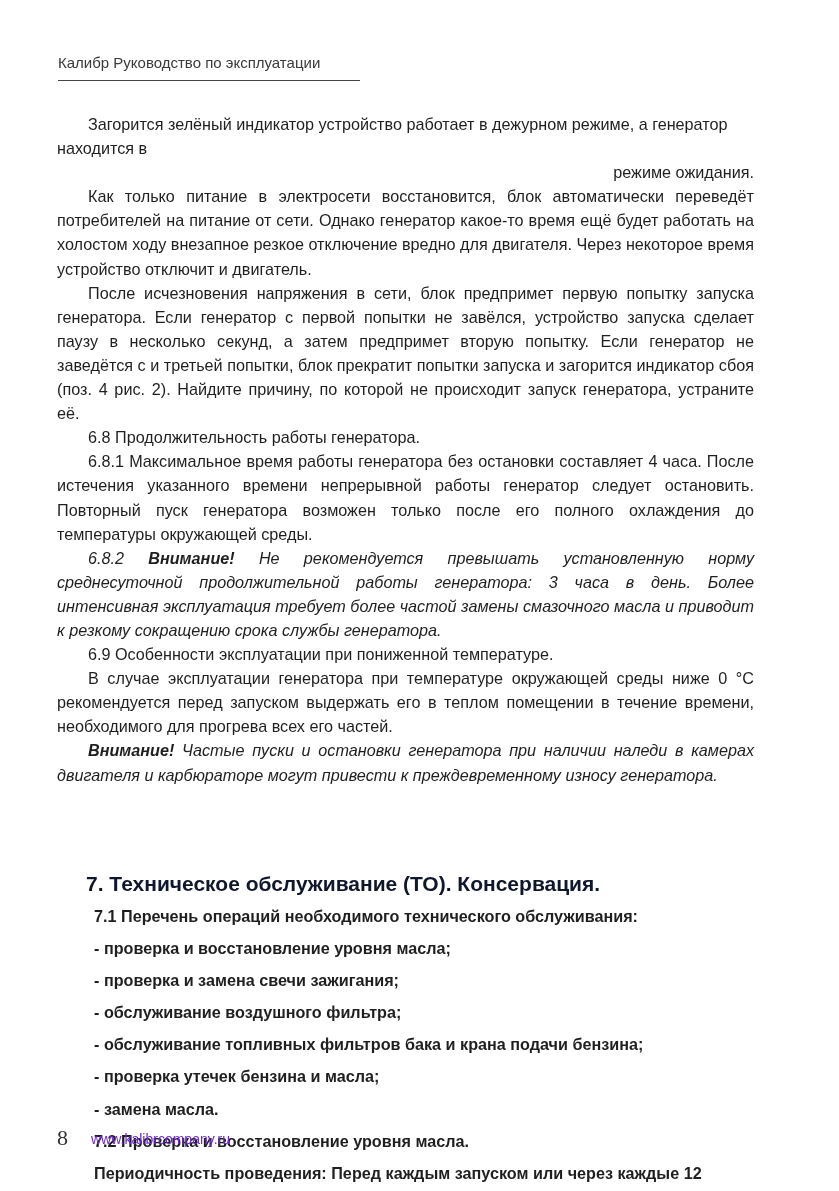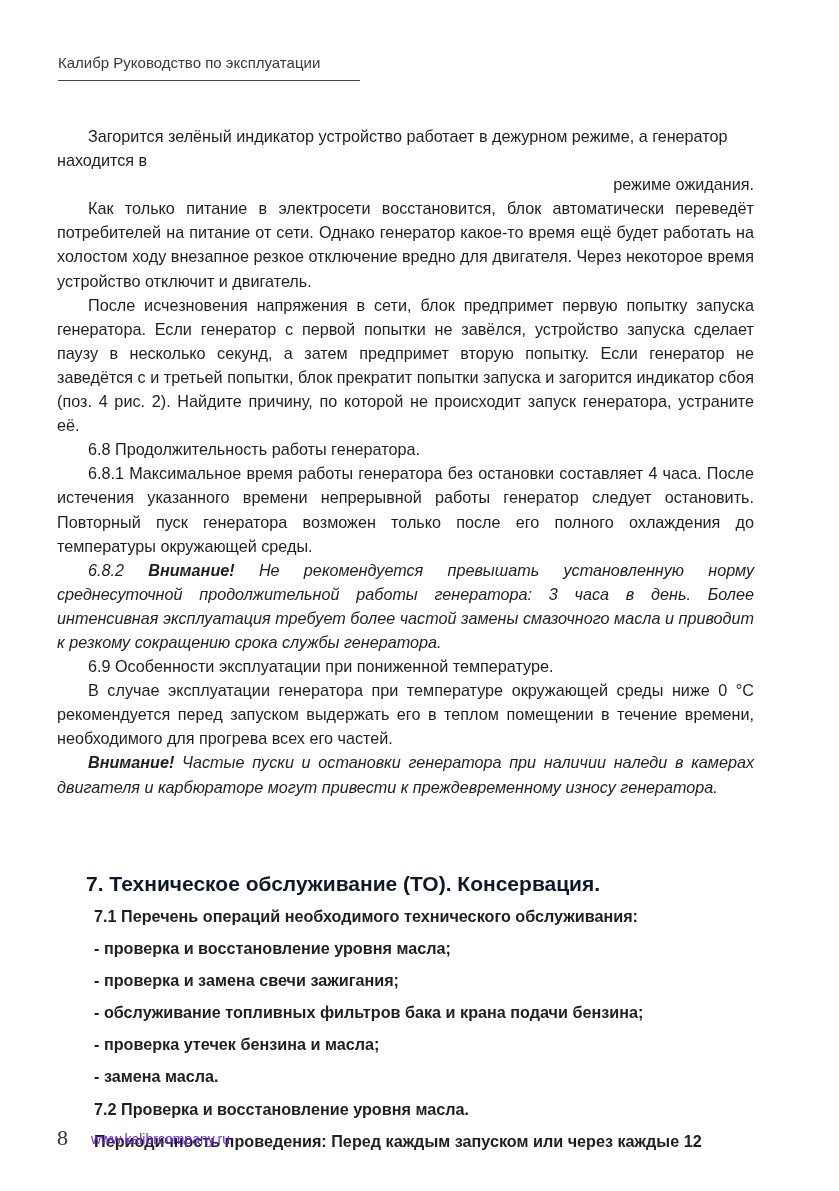--- a/index.html
+++ b/index.html
@@ -4,21 +4,21 @@
 <style>
   html, body { margin: 0; padding: 0; background: #ffffff; }
   body { width: 839px; height: 1191px; position: relative; overflow: hidden;
          font-family: "Liberation Sans", "DejaVu Sans", sans-serif; color: #1f1f1f; }
   .header { position: absolute; left: 58px; top: 54px; width: 302px; }
   .header-title { font-family: "Liberation Sans", sans-serif; font-weight: normal; font-size: 15px;
                   color: #3a3a3a; letter-spacing: 0; white-space: nowrap; }
   .header-rule { position: absolute; left: 0; top: 26px; width: 302px; height: 1px; background: #444; }
 
   .body { position: absolute; left: 57px; top: 112px; width: 697px;
-          font-size: 16.2px; line-height: 24.1px; text-align: justify; margin-top: 12px; }
+          font-size: 16.2px; line-height: 24.1px; text-align: justify; }
   .body p { margin: 0; text-indent: 31px; }
   .body p.center { text-indent: 0; padding-left: 159px; text-align: right; }
   .body p.left { text-align: left; }
   .it { font-style: italic; }
   .b { font-weight: bold; }
 
   .sec7 { position: absolute; left: 86px; top: 872px; width: 700px; font-size: 16.2px; line-height: 24.1px; }
   .sec7 h2 { margin: 0 0 2px 0; font-size: 21px; font-weight: bold; line-height: 24px; color: #0f172a; }
   .sec7 p { margin: 8px; text-indent: 0; font-weight: bold; }
 
@@ -45,20 +45,21 @@
   <p>6.9 Особенности эксплуатации при пониженной температуре.</p>
   <p>В случае эксплуатации генератора при температуре окружающей среды ниже 0 °C рекомендуется перед запуском выдержать его в теплом помещении в течение времени, необходимого для прогрева всех его частей.</p>
   <p class="it"><span class="b">Внимание!</span><span> Частые пуски и остановки генератора при наличии наледи в камерах двигателя и карбюраторе могут привести к преждевременному износу генератора.</span></p>
 </div>
 
 <div class="sec7">
   <h2>7. Техническое обслуживание (ТО). Консервация.</h2>
   <p>7.1 Перечень операций необходимого технического обслуживания:</p>
   <p>- проверка и восстановление уровня масла;</p>
   <p>- проверка и замена свечи зажигания;</p>
+  <p>- обслуживание воздушного фильтра;</p>
   <p>- обслуживание топливных фильтров бака и крана подачи бензина;</p>
   <p>- проверка утечек бензина и масла;</p>
   <p>- замена масла.</p>
   <p>7.2 Проверка и восстановление уровня масла.</p>
   <p>Периодичность проведения: Перед каждым запуском или через каждые 12</p>
 </div>
 
 <div class="footer">
   <span class="page-num">8</span>
   <span class="url">www.kalibrcompany.ru</span>

